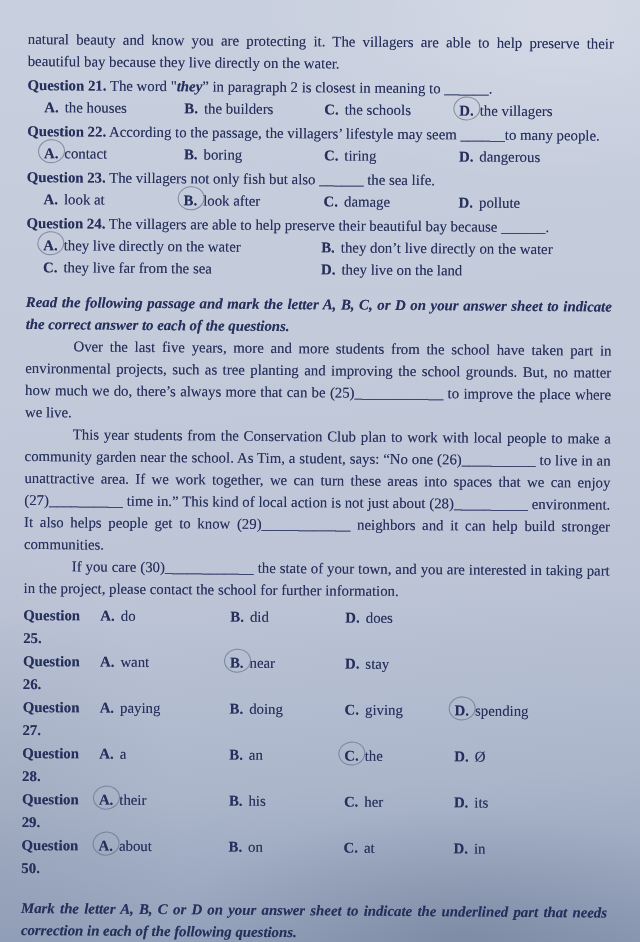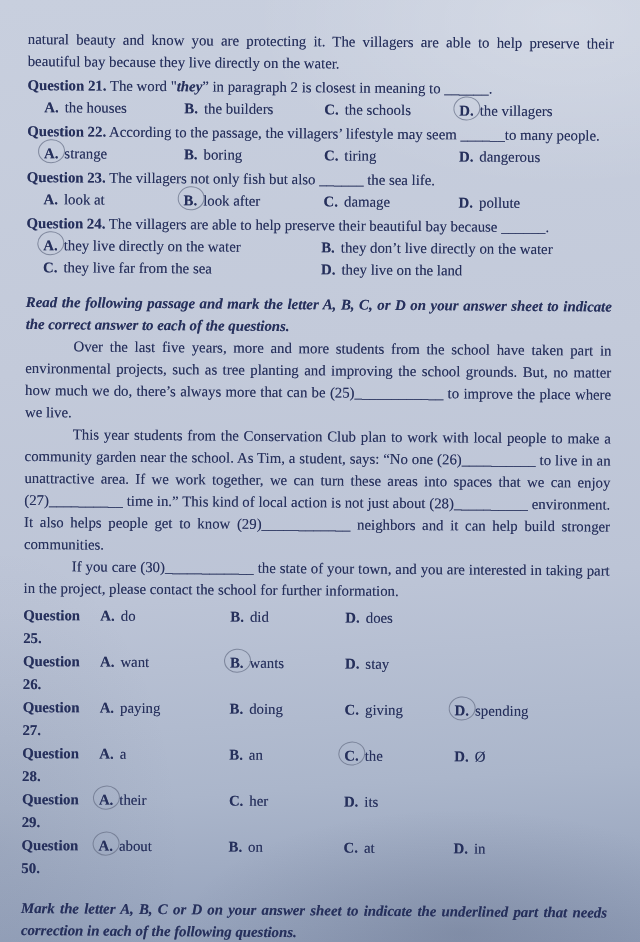--- a/index.html
+++ b/index.html
@@ -54,21 +54,21 @@
       <span class="opt"><span class="letter">A.</span><span>the houses</span></span>
       <span class="opt"><span class="letter">B.</span><span>the builders</span></span>
       <span class="opt"><span class="letter">C.</span><span>the schools</span></span>
       <span class="opt"><span class="letter circled">D.</span><span>the villagers</span></span>
     </div>
   </div>
 
   <div class="qblock">
     <div class="just"><b class="qlabel">Question 22.</b><span> According to the passage, the villagers’ lifestyle may seem ______to many people.</span></div>
     <div class="opts4">
-      <span class="opt"><span class="letter circled">A.</span><span>strange</span></span>
+      <span class="opt"><span class="letter circled">A.</span><span>contact</span></span>
       <span class="opt"><span class="letter">B.</span><span>boring</span></span>
       <span class="opt"><span class="letter">C.</span><span>tiring</span></span>
       <span class="opt"><span class="letter">D.</span><span>dangerous</span></span>
     </div>
   </div>
 
   <div class="qblock">
     <div class="just"><b class="qlabel">Question 23.</b><span> The villagers not only fish but also ______ the sea life.</span></div>
     <div class="opts4">
       <span class="opt"><span class="letter">A.</span><span>look at</span></span>
@@ -99,40 +99,41 @@
   <div class="qsec">
     <div class="qrow">
       <b class="qlabel">Question 25.</b>
       <span class="opt"><span class="letter">A.</span><span>do</span></span>
       <span class="opt"><span class="letter">B.</span><span>did</span></span>
       <span class="opt"><span class="letter">D.</span><span>does</span></span>
     </div>
     <div class="qrow">
       <b class="qlabel">Question 26.</b>
       <span class="opt"><span class="letter">A.</span><span>want</span></span>
-      <span class="opt"><span class="letter circled">B.</span><span>wants</span></span>
+      <span class="opt"><span class="letter circled">B.</span><span>near</span></span>
       <span class="opt"><span class="letter">D.</span><span>stay</span></span>
     </div>
     <div class="qrow">
       <b class="qlabel">Question 27.</b>
       <span class="opt"><span class="letter">A.</span><span>paying</span></span>
       <span class="opt"><span class="letter">B.</span><span>doing</span></span>
       <span class="opt"><span class="letter">C.</span><span>giving</span></span>
       <span class="opt"><span class="letter circled">D.</span><span>spending</span></span>
     </div>
     <div class="qrow">
       <b class="qlabel">Question 28.</b>
       <span class="opt"><span class="letter">A.</span><span>a</span></span>
       <span class="opt"><span class="letter">B.</span><span>an</span></span>
       <span class="opt"><span class="letter circled">C.</span><span>the</span></span>
       <span class="opt"><span class="letter">D.</span><span>Ø</span></span>
     </div>
     <div class="qrow">
       <b class="qlabel">Question 29.</b>
       <span class="opt"><span class="letter circled">A.</span><span>their</span></span>
+      <span class="opt"><span class="letter">B.</span><span>his</span></span>
       <span class="opt"><span class="letter">C.</span><span>her</span></span>
       <span class="opt"><span class="letter">D.</span><span>its</span></span>
     </div>
     <div class="qrow">
       <b class="qlabel">Question 50.</b>
       <span class="opt"><span class="letter circled">A.</span><span>about</span></span>
       <span class="opt"><span class="letter">B.</span><span>on</span></span>
       <span class="opt"><span class="letter">C.</span><span>at</span></span>
       <span class="opt"><span class="letter">D.</span><span>in</span></span>
     </div>

